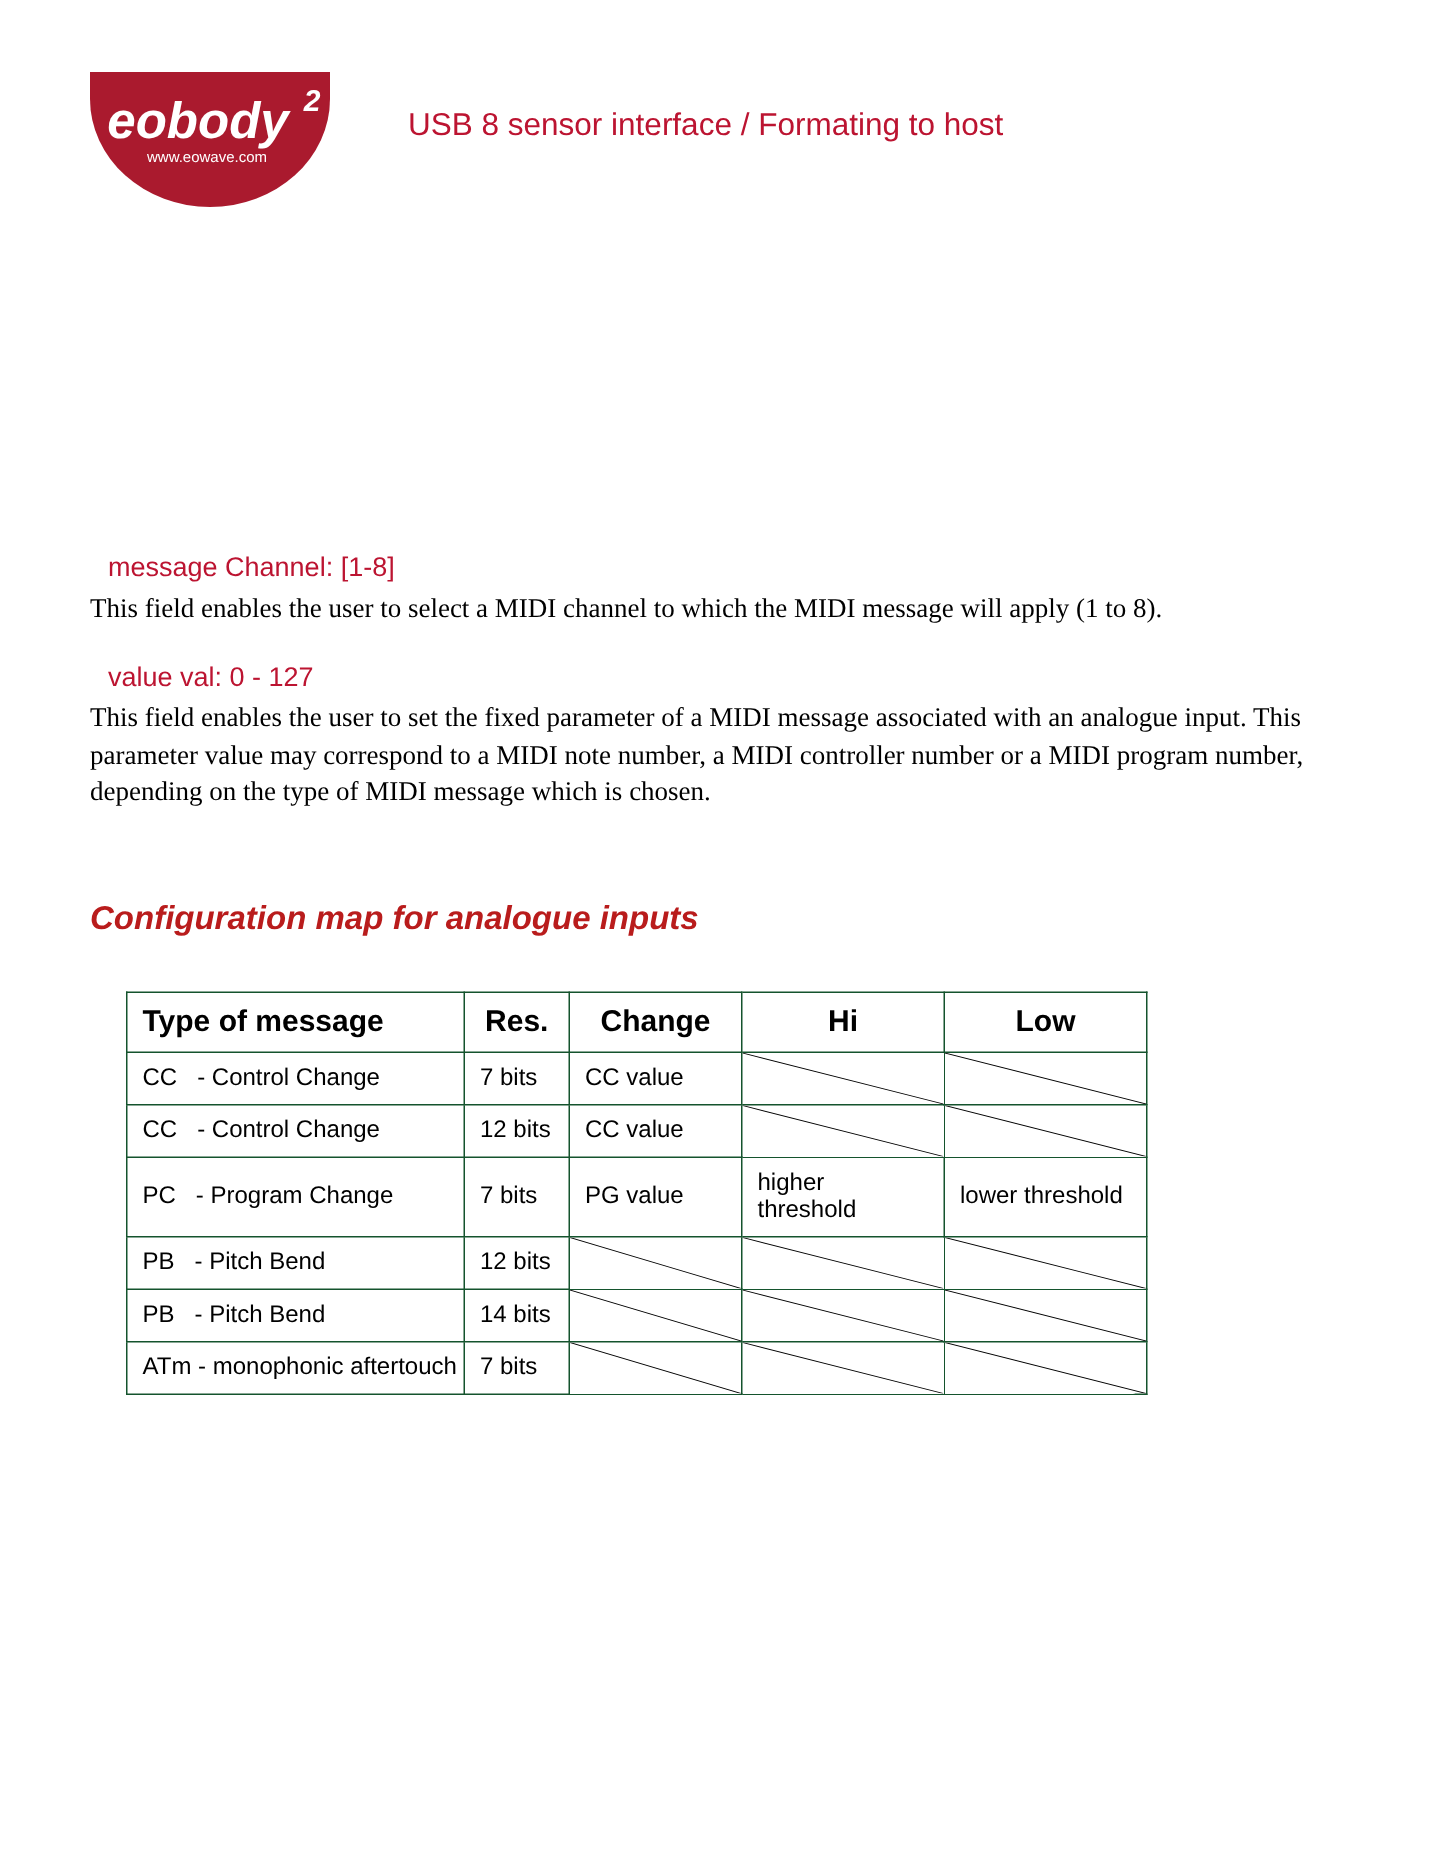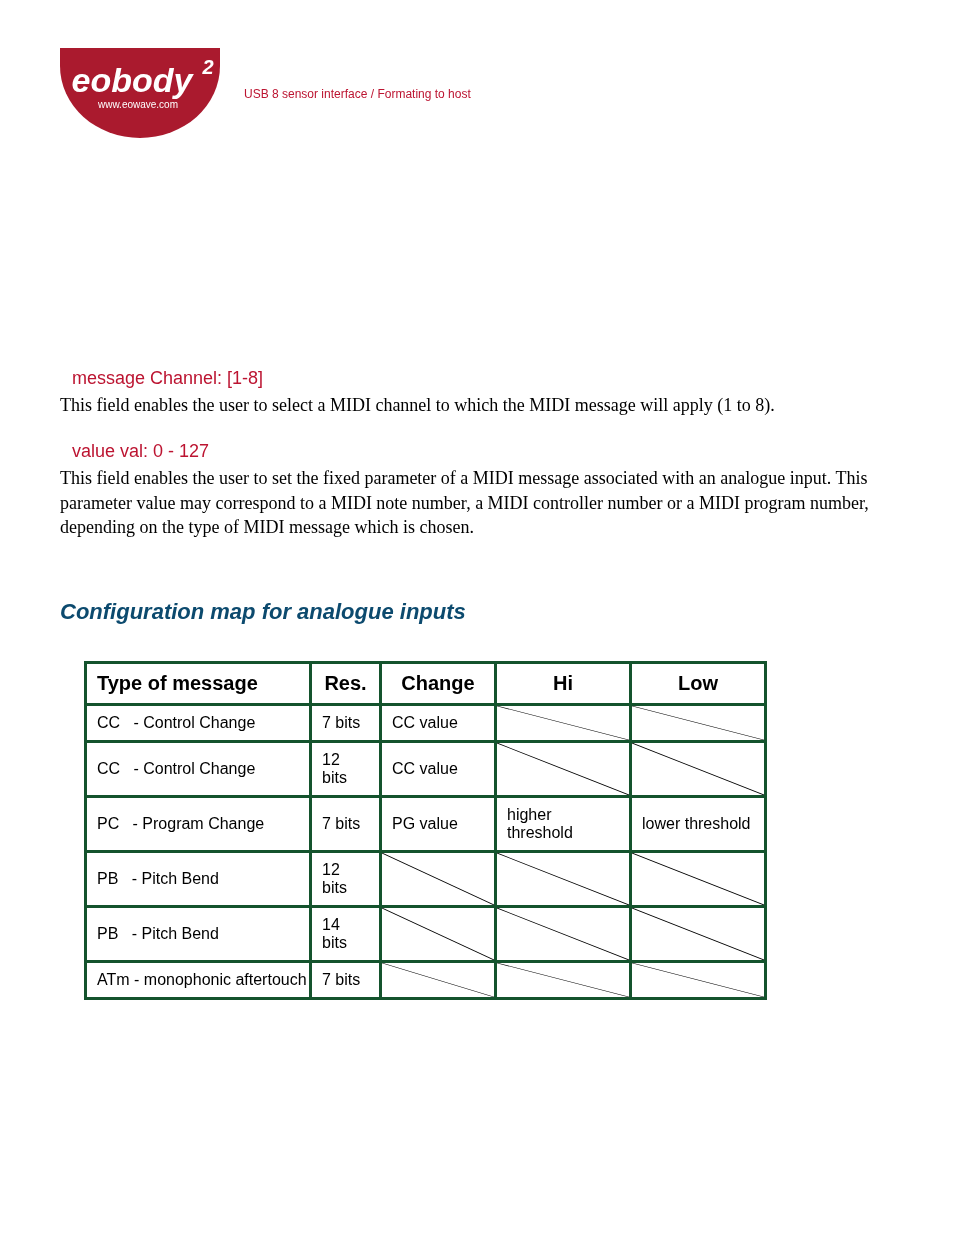--- a/index.html
+++ b/index.html
@@ -14,70 +14,70 @@
     min-height: 1235px;
     box-sizing: border-box;
     padding: 48px 60px 60px 60px;
     position: relative;
   }
 
   
   .header {
     display: flex;
     align-items: flex-start;
-    gap: 24px;
+    gap: 52px;
     margin-bottom: 210px;
   }
   .logo-wrap {
     width: 160px;
     flex: 0 0 auto;
   }
   .logo {
     display: block;
   }
   .header-title {
     color: #bc1431;
-    font-size: 12px;
-    margin-top: 39px;
+    font-size: 21px;
+    margin-top: 24px;
   }
 
   
   .section-label {
     color: #bc1431;
     font-size: 18px;
     margin: 0 0 4px 12px;
   }
   .body-text {
     font-size: 18px;
     line-height: 1.35;
     margin: 0 0 24px 0;
     max-width: 840px;
     font-family: Liberation Serif, serif;
   }
   .section-heading {
-    color: #0c4a6e;
+    color: #b91c1c;
     font-style: italic;
     font-weight: bold;
     font-size: 22px;
     margin-top: 60px;
     margin-bottom: 36px;
   }
 
   
   .table-outer {
     margin-left: 24px;
     width: 680px;
   }
   table.cfg {
     border-collapse: collapse;
     width: 100%;
     table-layout: fixed;
   }
   table.cfg th, table.cfg td {
-    border: 3px solid #14532d;
+    border: 1px solid #14532d;
     font-size: 16px;
     padding: 8px 10px;
     text-align: left;
     vertical-align: middle;
     background: #fff;
   }
   table.cfg th {
     font-weight: bold;
     font-size: 20px;
     text-align: center;

